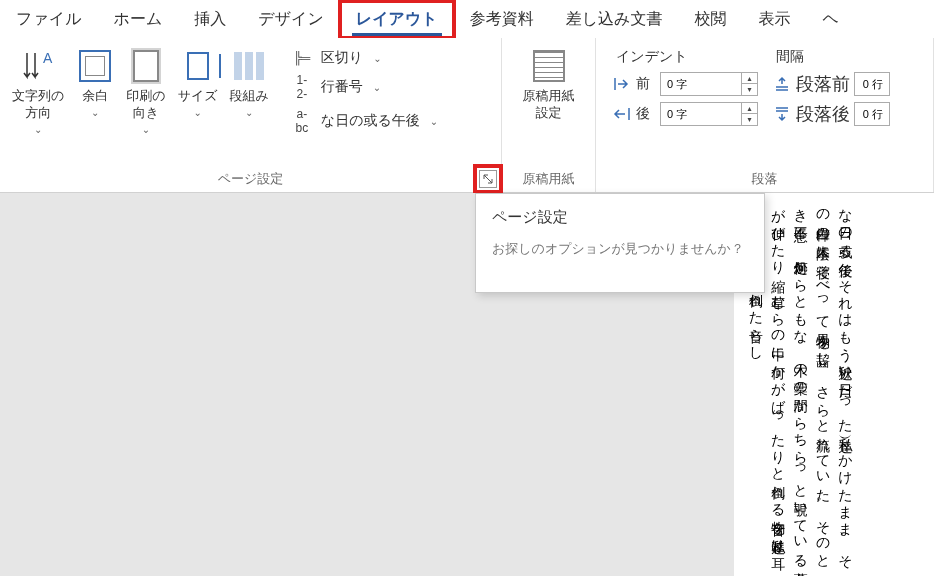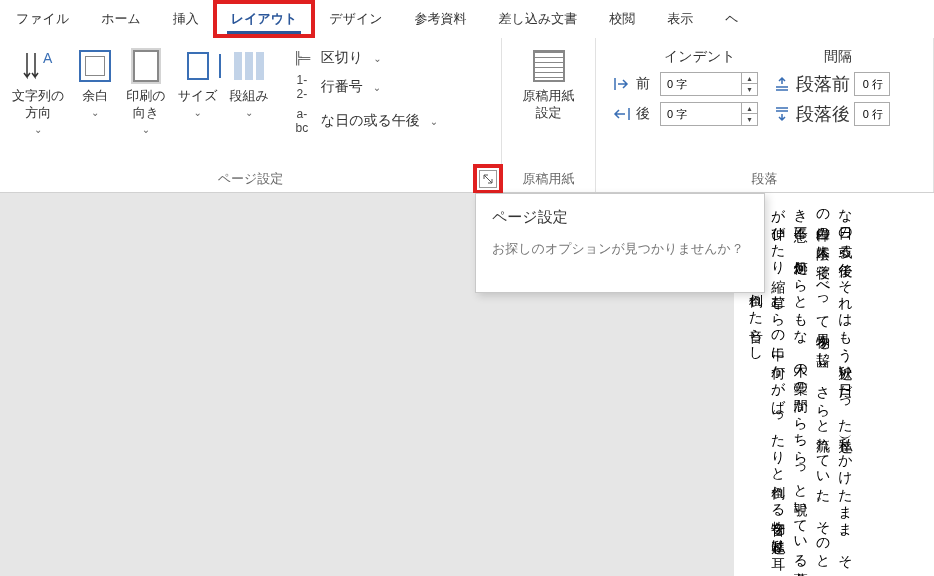--- a/index.html
+++ b/index.html
@@ -18,21 +18,21 @@
       display: flex;
       background: #fff;
       border-bottom: none;
       height: 38px;
       align-items: center;
     }
     .tab {
       padding: 8px 16px;
       color: #333;
       cursor: pointer;
-      font-size: 13px;
+      font-size: 16px;
       position: relative;
     }
     .tab.active {
       color: #2b579a;
       font-weight: bold;
     }
     .tab.active::after {
       content: "";
       position: absolute;
       left: 12px;
@@ -177,21 +177,20 @@
       border-bottom: 1px solid #ababab;
     }
     .num-input .spinners span:last-child { border-bottom: none; }
     .num-input.narrow input { width: 34px; text-align: right; }
     
     .section-header {
       font-size: 14px;
       color: #333;
       margin-bottom: 6px;
       padding-left: 4px;
-      margin-left: 48px;
     }
     
     
     .launcher {
       position: absolute;
       right: 4px;
       bottom: 4px;
       width: 18px;
       height: 18px;
       border: 1px solid #999;
@@ -273,22 +272,22 @@
     .indent-col { padding: 6px 10px 0; }
     .spacing-col { padding: 6px 4px 0; }
   </style>
 </head>
 <body>
 
 <div class="tabs">
   <div class="tab">ファイル</div>
   <div class="tab">ホーム</div>
   <div class="tab">挿入</div>
+  <div class="tab">デザイン</div>
   <div class="tab active highlighted">レイアウト</div>
-  <div class="tab">デザイン</div>
   <div class="tab">参考資料</div>
   <div class="tab">差し込み文書</div>
   <div class="tab">校閲</div>
   <div class="tab">表示</div>
   <div class="tab">ヘ</div>
 </div>
 
 <div class="ribbon">
 
   <div class="group" style="width:502px;">

